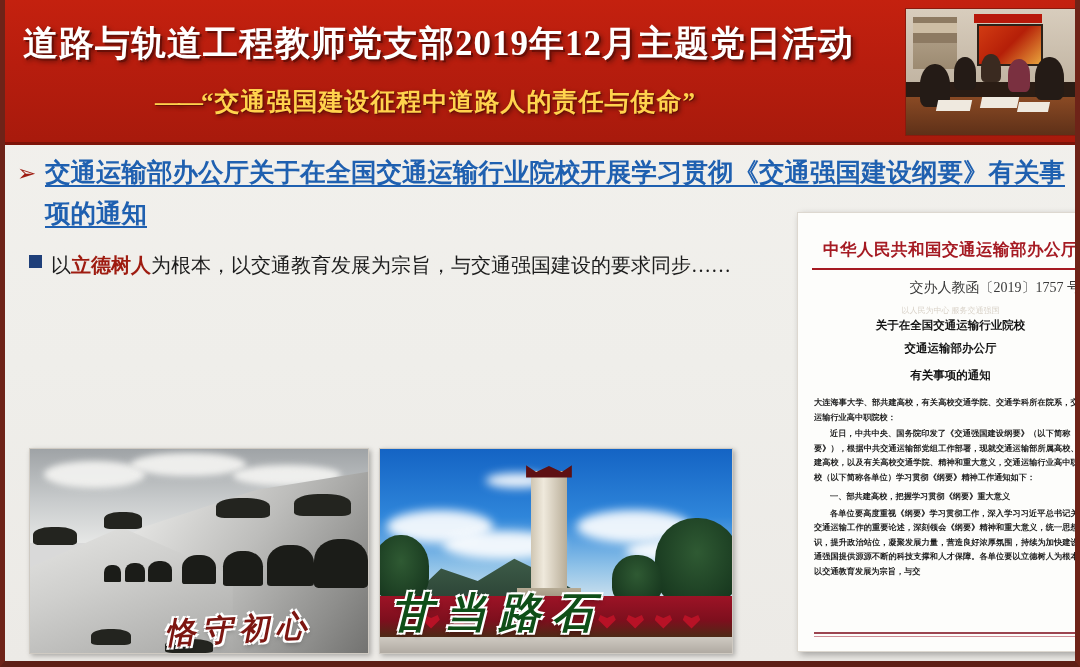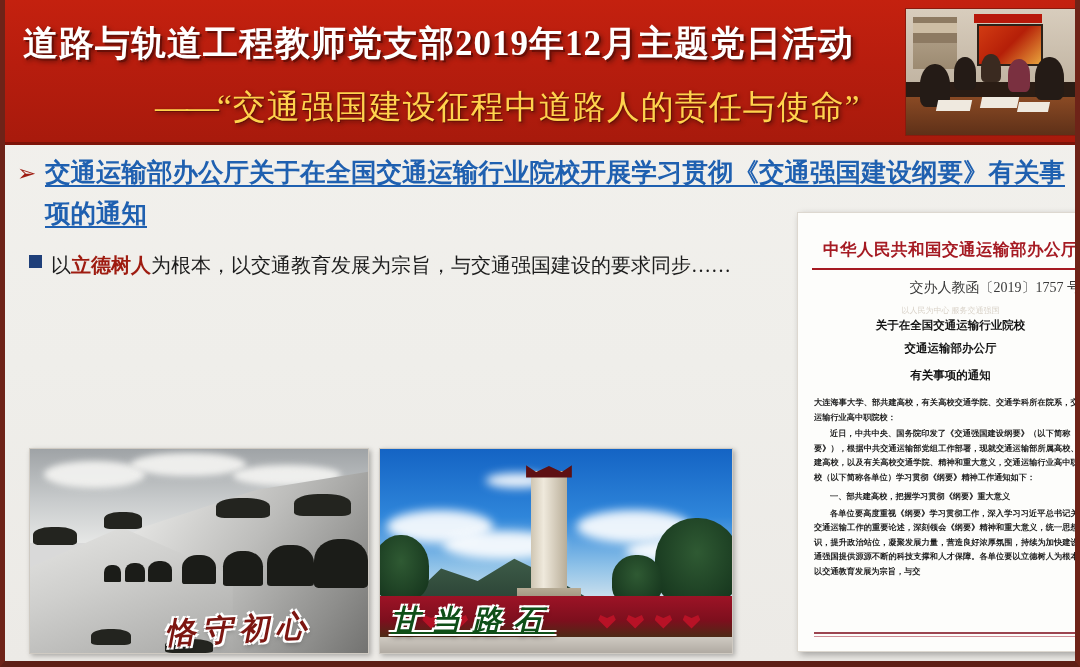--- a/index.html
+++ b/index.html
@@ -28,21 +28,21 @@
   }
   .banner-title{
     position:absolute;left:18px;top:20px;width:880px;
     font-size:35px;font-weight:bold;color:#ffffff;
     letter-spacing:1px;white-space:nowrap;
     text-shadow:2px 2px 0 #6a0f07, 3px 3px 5px rgba(0,0,0,.45);
     font-family:"Liberation Serif","DejaVu Serif",serif;
   }
   .banner-sub{
     position:absolute;left:150px;top:85px;width:760px;
-    font-size:33px;font-weight:normal;color:#ffd34d;
+    font-size:25px;font-weight:bold;color:#ffd34d;
     white-space:nowrap;letter-spacing:1px;
     text-shadow:1px 1px 0 #6a0f07,2px 2px 4px rgba(0,0,0,.5);
     font-family:"Liberation Serif","DejaVu Serif",serif;
   }
   .banner-dash{display:inline-block;letter-spacing:-2px;}
 
   
   .banner-photo{
     position:absolute;right:8px;top:8px;width:170px;height:126px;
     background:#2a1c14;overflow:hidden;border:1px solid #8a1a0d;
@@ -137,26 +137,25 @@
   .p2-green{position:absolute;left:26%;bottom:16%;width:30%;height:9%;
     background:linear-gradient(180deg,#2f7a2c,#1c5a1e);border-radius:40%;}
   .p2-yellow{position:absolute;left:30%;bottom:21%;width:40%;height:3%;
     background:#d8b82a;border-radius:40%;}
   .p2-heart{position:absolute;width:5%;height:7%;background:#b81226;
     bottom:12%;clip-path:polygon(50% 100%,0% 38%,12% 6%,50% 26%,88% 6%,100% 38%);}
   .p2-ground{position:absolute;left:0;bottom:0;width:100%;height:8%;
     background:linear-gradient(180deg,#cfcac2,#b0aaa2);}
   .p2-cal{
     position:absolute;left:3%;bottom:12px;width:80%;
-    font-size:29px;font-weight:bold;letter-spacing:12px;
+    font-size:42px;font-weight:bold;letter-spacing:12px;
     color:#0f4f18;
     font-family:"Liberation Serif","DejaVu Serif",serif;
     text-shadow:-2px -2px 0 #fff,2px -2px 0 #fff,-2px 2px 0 #fff,2px 2px 0 #fff,0 3px 5px rgba(0,0,0,.4);
     font-style:italic;
-    text-decoration:underline;
   }
 
   
   .doc{
     position:absolute;left:792px;top:212px;width:305px;height:438px;
     background:#fdfdfb;border:1px solid #ddd8d0;
     box-shadow:3px 3px 7px rgba(0,0,0,.3);
     overflow:hidden;
   }
   .doc-org{

